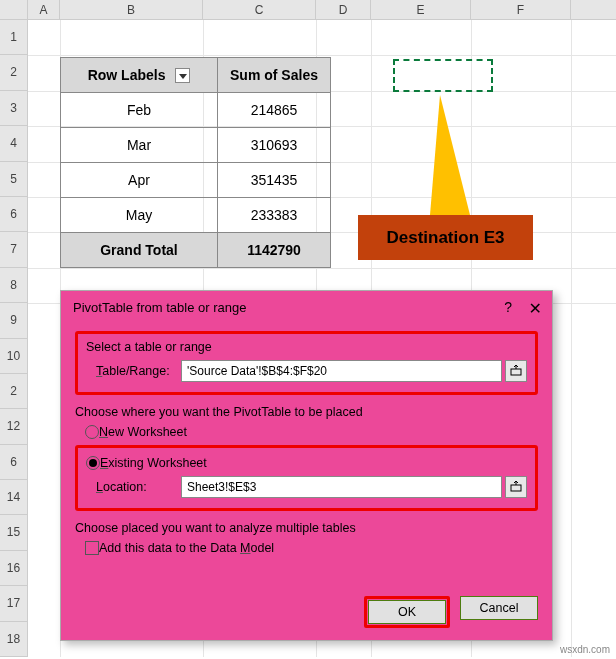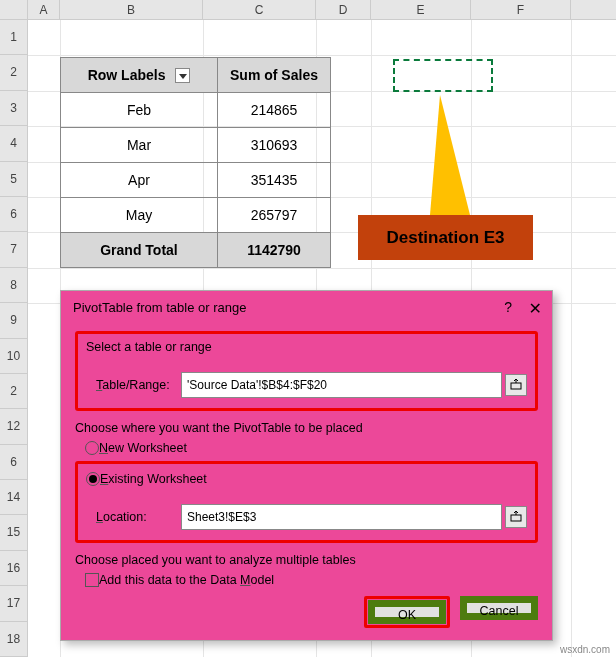--- a/index.html
+++ b/index.html
@@ -79,37 +79,37 @@
   position: absolute; left: 60px; top: 290px; width: 493px; height: 351px;
   background: #ec4899; border: 1px solid #aaa; box-shadow: 4px 4px 8px rgba(0,0,0,0.25);
   font-size: 12.5px; color: #000;
 }
 .dlg-title { padding: 9px 12px 4px; font-size: 13px; }
 .dlg-close { position: absolute; right: 10px; top: 8px; font-size: 16px; cursor: pointer; }
 .dlg-help { position: absolute; right: 40px; top: 8px; font-size: 14px; cursor: pointer; }
 .dlg-body { padding: 6px 14px 10px; }
 .sect { margin: 6px 0 10px; padding: 6px 8px 10px; }
 .redbox { border: 3px solid #e00; border-radius: 3px; }
-.row { display:flex; align-items:center; margin-top:18px; }
+.row { display:flex; align-items:center; margin-top:6px; }
 .lbl { width: 95px; padding-left: 10px; }
 .inp {
-  flex:1; height: 22px; border:1px solid #888; background:#fff; padding:12px 5px; font-size:12px;
+  flex:1; height: 22px; border:1px solid #888; background:#fff; padding:4px 5px; font-size:12px;
 }
 .range-btn {
   width:22px; height:22px; border:1px solid #888; background:#e8e8e8; margin-left:3px;
   display:flex; align-items:center; justify-content:center;
 }
 .range-btn svg { width:12px; height:12px; }
 .radio-row { display:flex; align-items:center; margin:6px 0 4px 10px; gap:0; }
 .radio { width:14px; height:14px; border:1px solid #555; border-radius:50%; display:inline-block; position:relative; }
 .radio.checked::after { content:""; position:absolute; left:2px; top:2px; width:8px; height:8px; border-radius:50%; background:#000; }
 .chk { width:14px; height:14px; border:1px solid #555; display:inline-block; }
 .under { text-decoration: underline; text-decoration-color:#555;}
 .dlg-footer { position:absolute; right:14px; bottom:12px; display:flex; gap:10px; }
-.btn { width:78px; height:24px; border:7px solid #4d7c0f; background:#e1e1e1; font-size:12.5px; cursor:pointer; }
+.btn { width:78px; height:24px; border:1px solid #4d7c0f; background:#e1e1e1; font-size:12.5px; cursor:pointer; }
 .btn-ok-wrap { border:3px solid #e00; border-radius:2px; padding:1px; }
 
 .watermark { position:absolute; right:6px; bottom:4px; font-size:10px; color:#888; }
 </style>
 </head>
 <body>
 
 <div class="grid">
   <div class="col-headers">
     <div class="corner"></div>
@@ -177,21 +177,21 @@
   <tr>
     <td class="colB">Mar</td>
     <td class="colC">310693</td>
   </tr>
   <tr>
     <td class="colB">Apr</td>
     <td class="colC">351435</td>
   </tr>
   <tr>
     <td class="colB">May</td>
-    <td class="colC">265797</td>
+    <td class="colC">233383</td>
   </tr>
   <tr>
     <td class="colB tcell">Grand Total</td>
     <td class="colC tcell">1142790</td>
   </tr>
 </tbody>
   </table>
 
 <div class="marquee"></div>
 <div class="callout-tail"></div>

